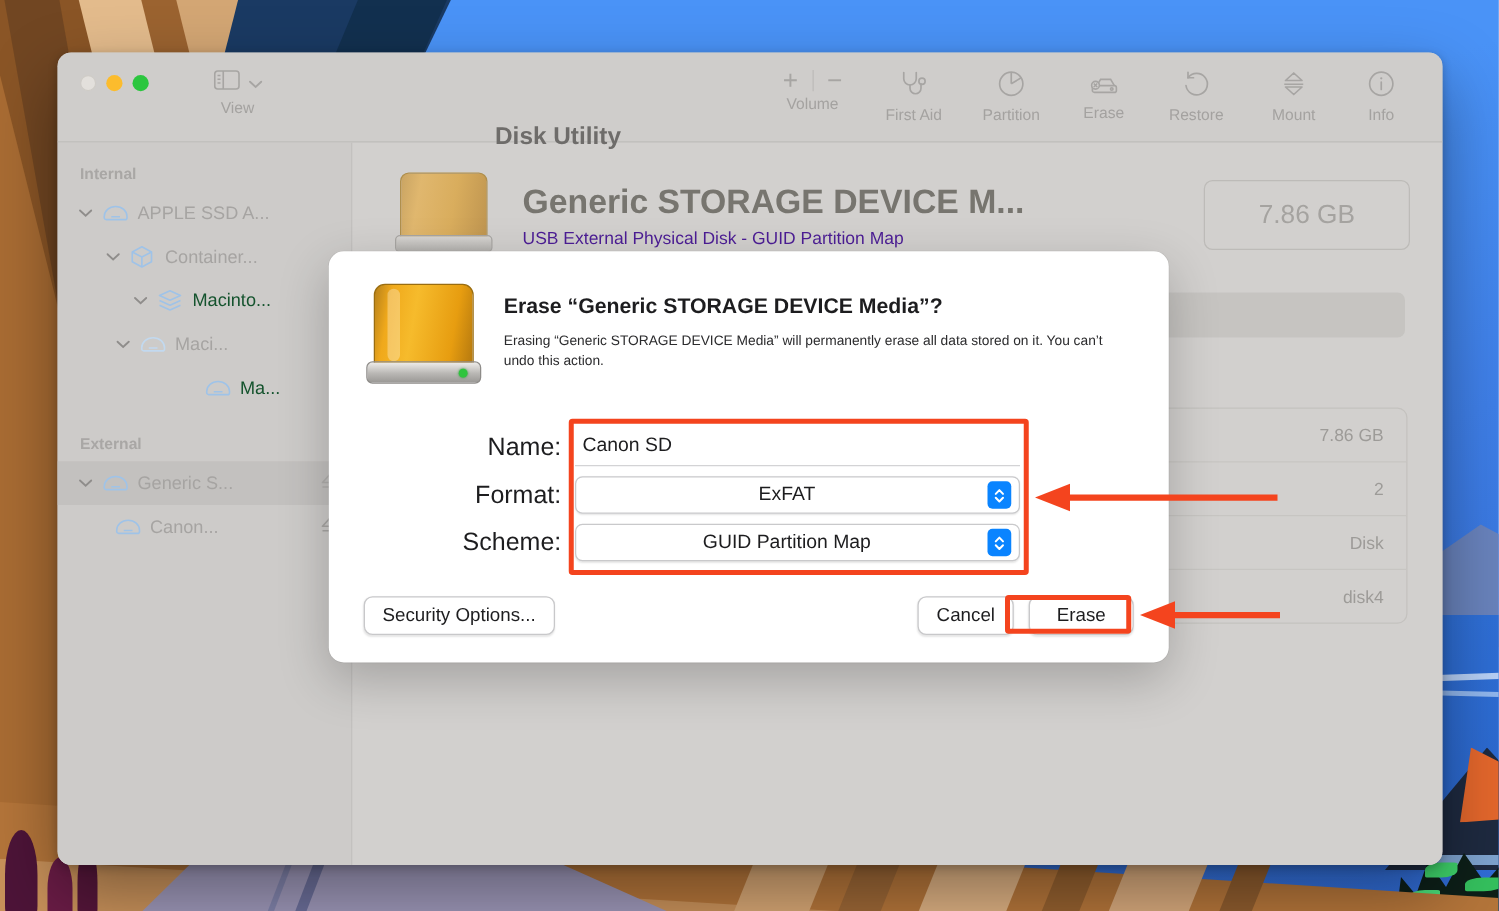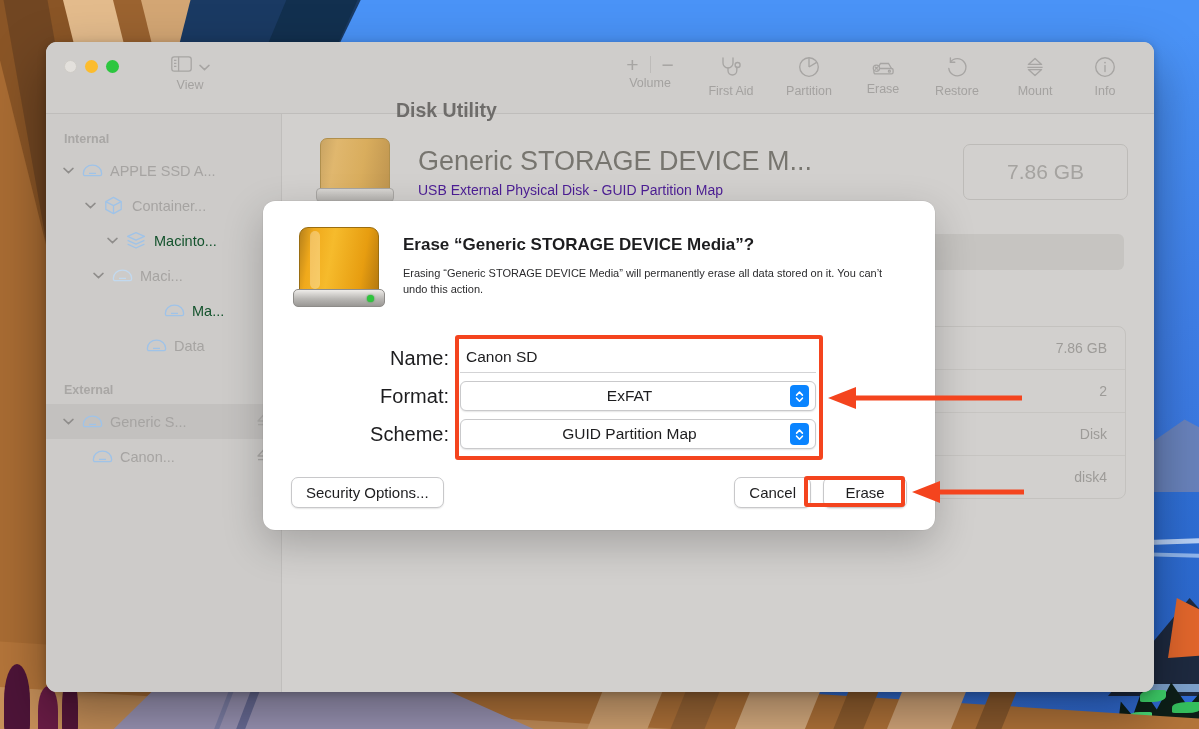--- a/index.html
+++ b/index.html
@@ -233,21 +233,21 @@
     border: 1px solid #b08f4c;
   }
   .hd-base {
     position: absolute; left: 4px; top: 52px;
     width: 78px; height: 14px;
     background: linear-gradient(180deg, #d8d6d3 0%, #b2b0ad 100%);
     border-radius: 4px; border: 1px solid #a8a6a3;
   }
   #disk-title-wrap { min-width: 0; flex: 1; }
   #disk-title {
-    font-size: 27px; font-weight: 400; color: #77756f;
+    font-size: 27px; font-weight: 700; color: #77756f;
     white-space: nowrap; overflow: hidden;
   }
   #disk-sub {
     font-size: 14px; color: #4c1d95; margin-top: 5px;
     white-space: nowrap; overflow: hidden;
   }
   #disk-capacity {
     flex: none;
     width: 165px; height: 56px;
     border: 1px solid #bdbbb8; border-radius: 7px;
@@ -645,29 +645,20 @@
         <div class="sb-row strong" style="padding-left:118px;">
           <span class="dicon">
             <svg width="21" height="15" viewBox="0 0 21 15" fill="none" stroke="#9fc3e8" stroke-width="1.3">
               <path d="M1.4 10.2 C1.4 5.6 5.4 2.2 10.5 2.2 C15.6 2.2 19.6 5.6 19.6 10.2 v0.9 a1.6 1.6 0 0 1 -1.6 1.6 H3 a1.6 1.6 0 0 1 -1.6 -1.6 z"></path>
               <line x1="7" y1="10.4" x2="14" y2="10.4"></line>
             </svg>
           </span>
           <span class="name">Ma...</span>
         </div>
 
-        <div class="sb-row" style="padding-left:100px;">
-          <span class="dicon">
-            <svg width="21" height="15" viewBox="0 0 21 15" fill="none" stroke="#9fc3e8" stroke-width="1.3">
-              <path d="M1.4 10.2 C1.4 5.6 5.4 2.2 10.5 2.2 C15.6 2.2 19.6 5.6 19.6 10.2 v0.9 a1.6 1.6 0 0 1 -1.6 1.6 H3 a1.6 1.6 0 0 1 -1.6 -1.6 z"></path>
-              <line x1="7" y1="10.4" x2="14" y2="10.4"></line>
-            </svg>
-          </span>
-          <span class="name">Data</span>
-        </div>
 
         <div class="sb-header" style="padding-top:20px;">External</div>
 
         <div class="sb-row selected" style="padding-left:14px;">
           <span class="chev">
             <svg width="11" height="7" viewBox="0 0 11 7" fill="none" stroke="#8f8d8b" stroke-width="1.5" stroke-linecap="round">
                 <path d="M1 1.4 L5.5 5.6 L10 1.4"></path>
               </svg>
           </span>
           <span class="dicon">

